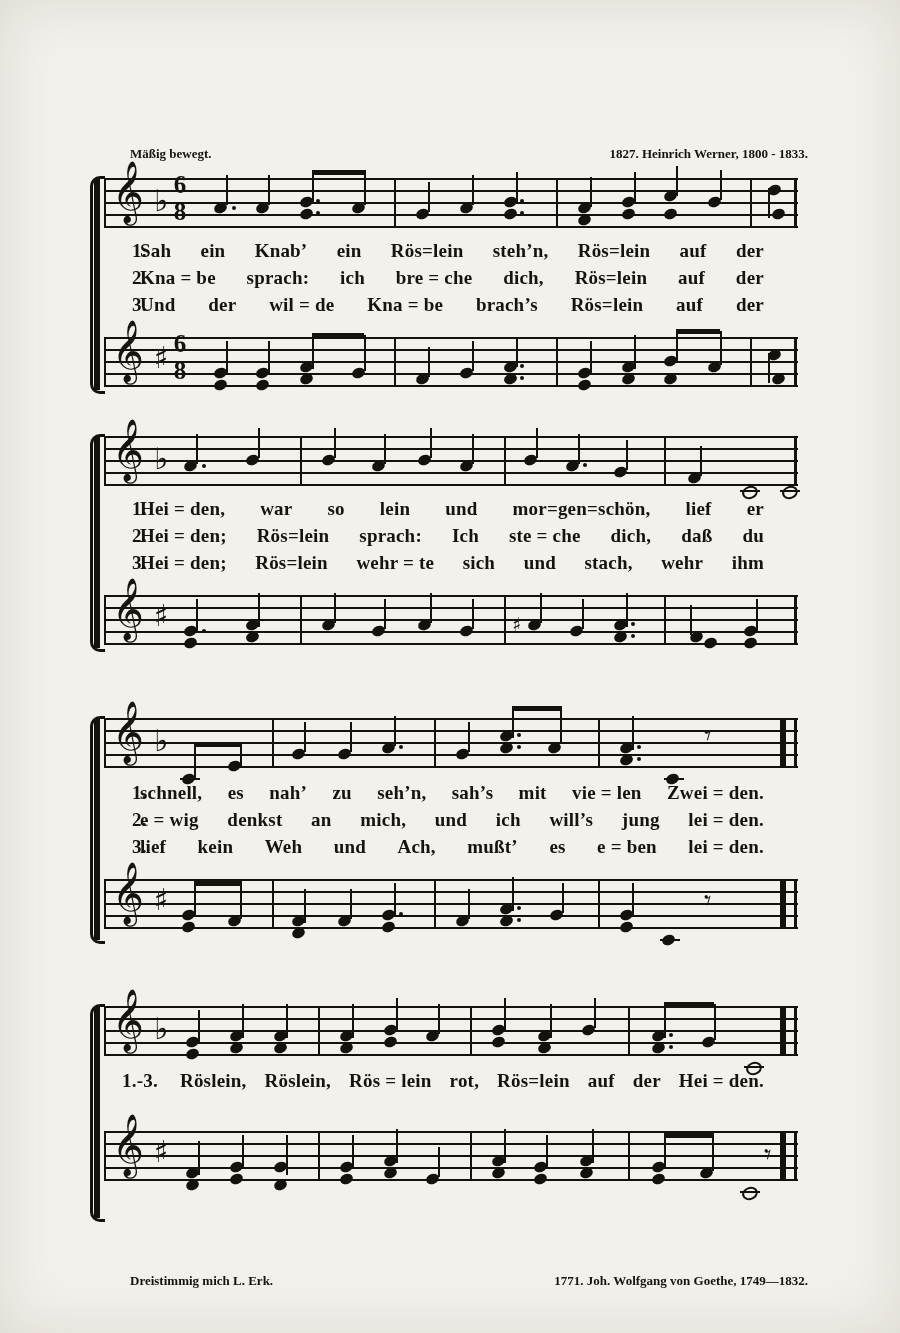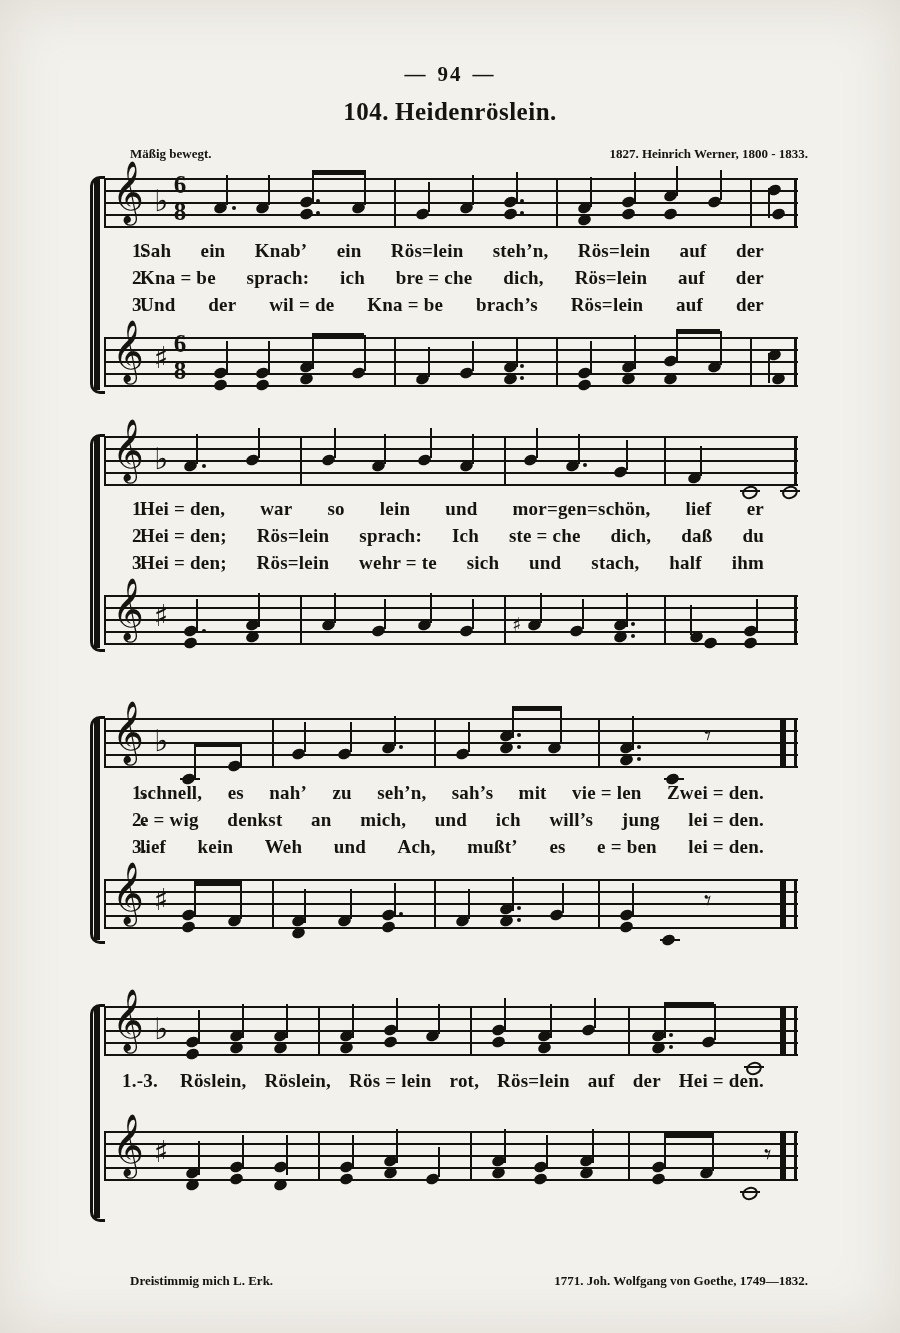--- a/index.html
+++ b/index.html
@@ -249,27 +249,21 @@
     justify-content: space-between;
     padding-right: 40px;
   }
   .syl { display: inline-block; }
 </style>
 </head>
 <body>
 
 <div class="page">
 
-  <div class="page-number">
-    <span class="dash">—</span><span>94</span><span class="dash">—</span>
-  </div>
-
-  <div class="title">
-    <span class="num">104.</span><span>Heidenröslein.</span>
-  </div>
+
   <div class="tempo">Mäßig bewegt.</div>
   <div class="composer">1827.   Heinrich Werner, 1800 - 1833.</div>
 
   <div class="system" style="top:172px;">
 
     <div class="staff">
       <div class="line"></div>
       <div class="line"></div>
       <div class="line"></div>
       <div class="line"></div>
@@ -532,21 +526,21 @@
       </div>
       <div class="lyric-line">
         <span class="vnum">3.</span>
         <span class="ltext">
           <span class="syl">Hei = den;</span>
           <span class="syl">Rös=lein</span>
           <span class="syl">wehr = te</span>
           <span class="syl">sich</span>
           <span class="syl">und</span>
           <span class="syl">stach,</span>
-          <span class="syl">half</span>
+          <span class="syl">wehr</span>
           <span class="syl">ihm</span>
         </span>
       </div>
     </div>
 
     <div class="staff" style="position:relative;top:22px;">
       <div class="line"></div>
       <div class="line"></div>
       <div class="line"></div>
       <div class="line"></div>

